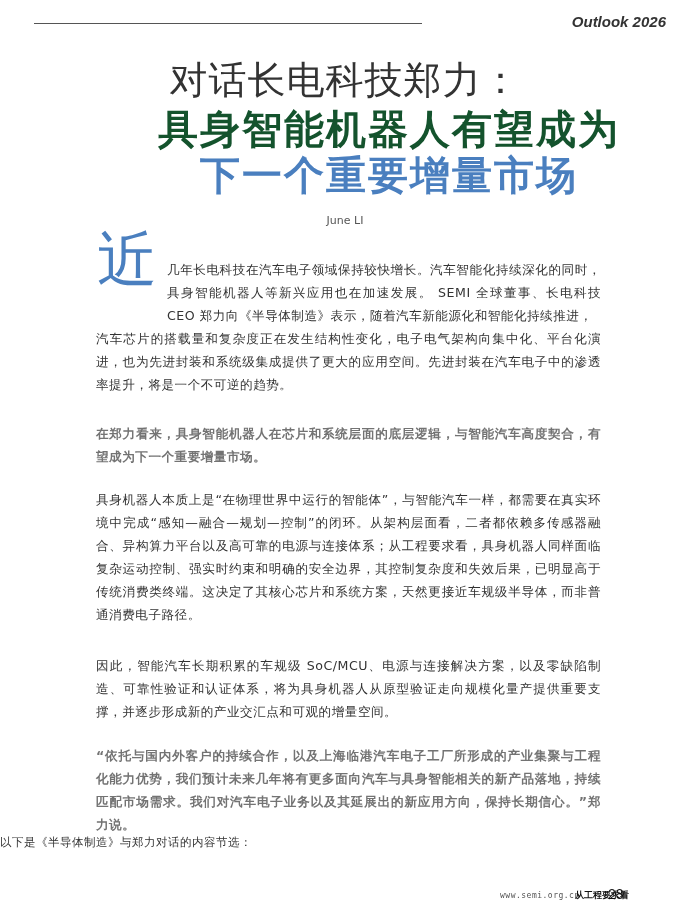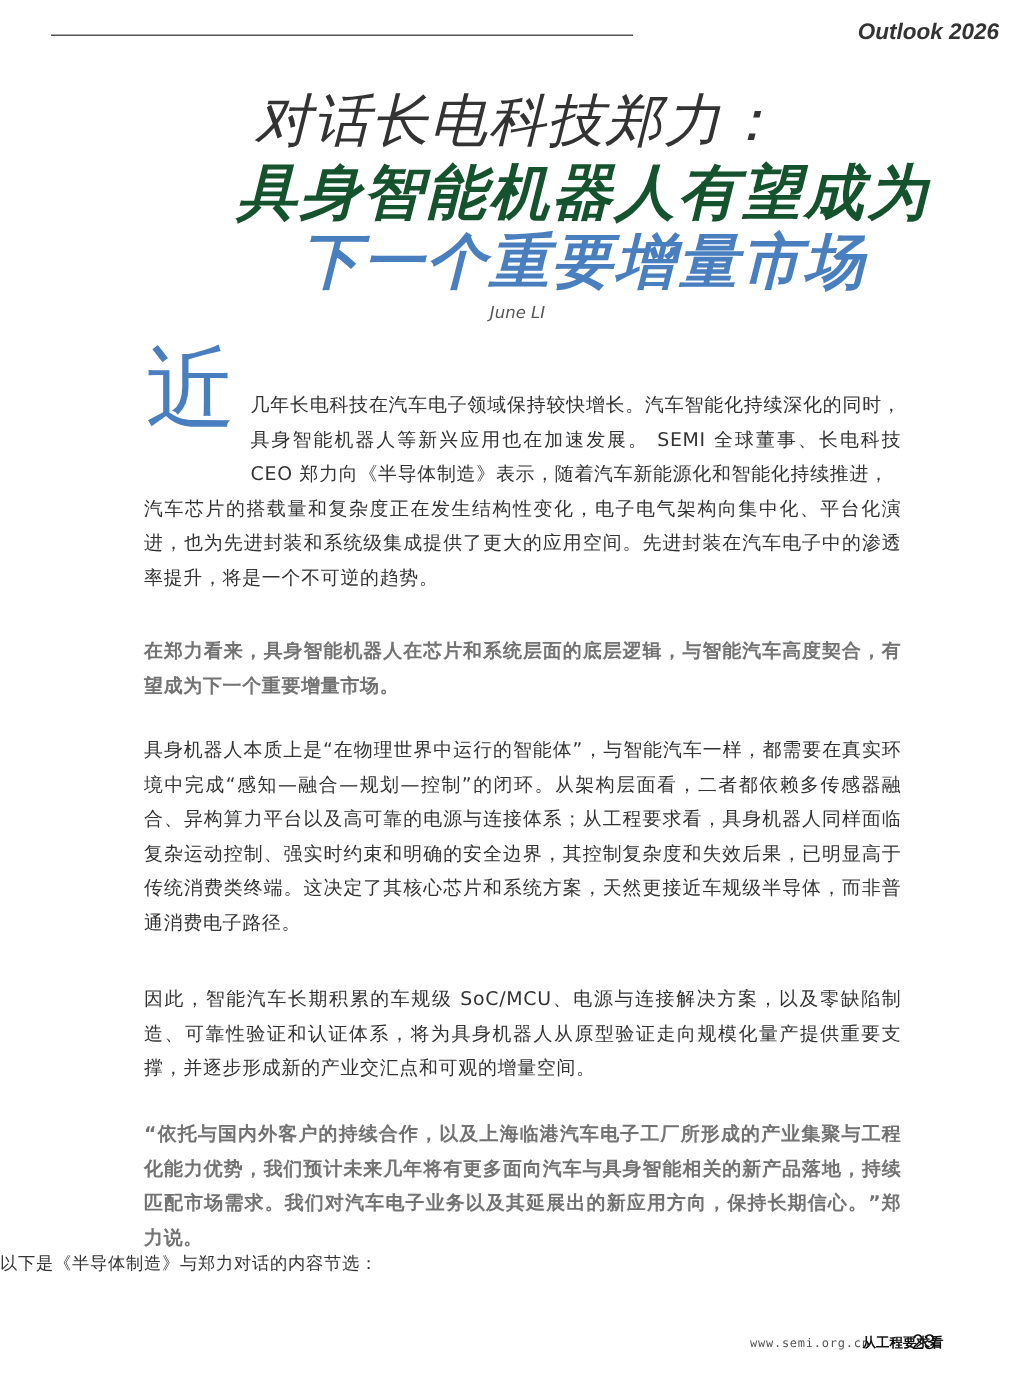--- a/index.html
+++ b/index.html
@@ -1,25 +1,25 @@
 <!DOCTYPE html>
 <html><head>
 <meta charset="utf-8">
 <style>
   html, body { margin:0; padding:0; background:#ffffff; }
   body { width:690px; height:921px; position:relative; overflow:hidden;
          font-family:"DejaVu Sans", "Liberation Sans", sans-serif; color:#333; }
   .header-rule { position:absolute; left:34px; top:23px; width:390px; height:1px; background:#555; }
   .section-tag { position:absolute; right:24px; top:13px; font-family:"Liberation Sans", sans-serif;
                  font-weight:bold; font-style:italic; font-size:15px; color:#333; }
-  .title-block { position:absolute; left:0; width:690px; text-align:center;font-style:italic; }
+  .title-block { position:absolute; left:0; width:690px; text-align:center; }
   .title-1 { top:58px; font-size:38px; color:#333; font-weight:normal; letter-spacing:1px; line-height:44px; }
   .title-2 { top:106px; font-size:40px; color:#14532d; font-weight:bold; letter-spacing:2px; line-height:46px;padding-left:44px; }
   .title-3 { top:152px; font-size:40px; color:#4a7fbf; font-weight:bold; letter-spacing:2px; line-height:46px;margin-left:44px; }
-  .byline { top:202px; font-size:11px; color:#555; }
+  .byline { top:214px; font-size:11px; color:#555; }
   .body-text { position:absolute; left:96px; width:505px; font-size:12.6px; line-height:23px;
                color:#333; text-align:justify; letter-spacing:0.5px;margin-top:26px; }
   .dropcap { position:absolute; left:97px; top:228px; font-size:60px; color:#4a7fbf; line-height:62px; }
   .p1a { left:167px; width:434px; top:232px; }
   .p1b { top:301px; }
   .hl { color:#737373; font-weight:bold; }
   .p2 { top:396px; }
   .p3 { top:462px; }
   .p4 { top:628px; }
   .p5 { top:718px; }

